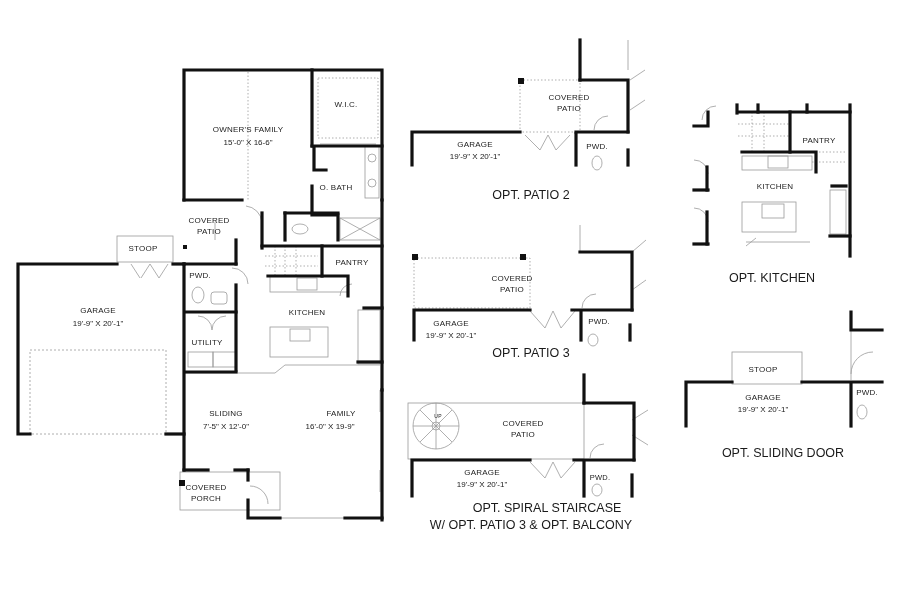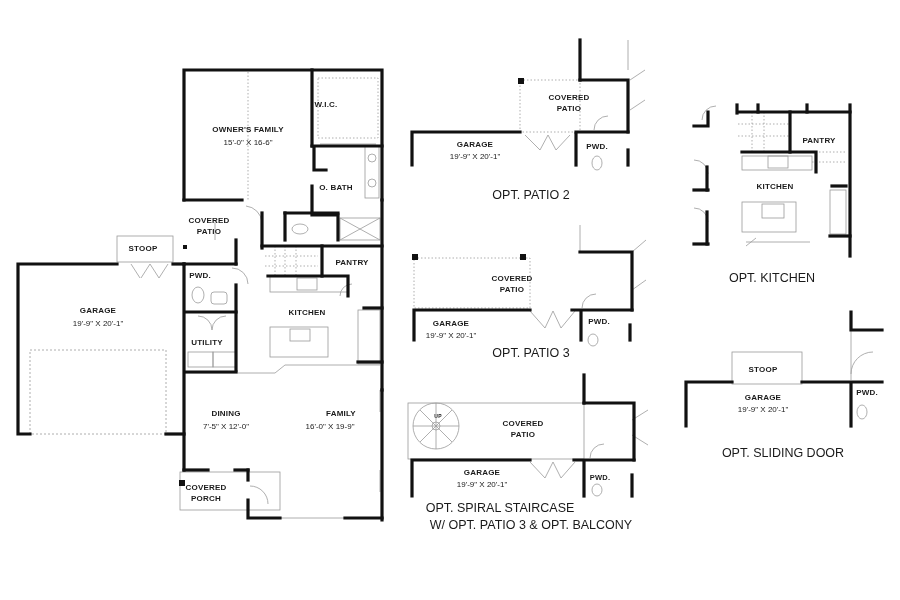--- a/index.html
+++ b/index.html
@@ -1,18 +1,18 @@
 <!DOCTYPE html>
 <html><head>
 <meta charset="utf-8">
 <style>
   html, body { margin:0; padding:0; background:#ffffff; }
   body { width:900px; height:600px; position:relative; overflow:hidden; font-family:"Liberation Sans", sans-serif; }
   svg { position:absolute; left:0; top:0; }
-  .lbl { position:absolute; font-family:"Liberation Sans", sans-serif; font-weight:bold; font-size:8px; color:#1a1a1a; text-align:right; line-height:11px; white-space:nowrap; transform:translateX(-50%); letter-spacing:0.2px; }
+  .lbl { position:absolute; font-family:"Liberation Sans", sans-serif; font-weight:normal; font-size:8px; color:#1a1a1a; text-align:right; line-height:11px; white-space:nowrap; transform:translateX(-50%); letter-spacing:0.2px; }
   .dim { position:absolute; font-family:"Liberation Sans", sans-serif; font-size:8px; color:#1a1a1a; text-align:center; white-space:nowrap; transform:translateX(-50%); }
   .cap { position:absolute; font-family:"Liberation Sans", sans-serif; font-size:12.5px; color:#1a1a1a; text-align:left; white-space:nowrap; transform:translateX(-50%); line-height:17px; }
 </style>
 </head>
 <body>
 
 <svg width="900" height="600" viewBox="0 0 900 600">
   <g fill="none" stroke="#9a9a9a" stroke-width="0.8">
 
     <rect x="117" y="236" width="56" height="26"></rect>
@@ -206,32 +206,32 @@
     <rect x="179" y="480" width="6" height="6"></rect>
     <rect x="518" y="78" width="6" height="6"></rect>
     <rect x="412" y="254" width="6" height="6"></rect>
     <rect x="520" y="254" width="6" height="6"></rect>
     <rect x="183" y="245" width="4" height="4"></rect>
   </g>
 </svg>
 
 <div class="lbl" style="left:248px;top:124px">OWNER'S FAMILY</div>
 <div class="dim" style="left:248px;top:138px">15'-0" X 16-6"</div>
-<div class="lbl" style="left:326px;top:99px">W.I.C.</div>
+<div class="lbl" style="left:346px;top:99px">W.I.C.</div>
 <div class="lbl" style="left:336px;top:182px">O. BATH</div>
 <div class="lbl" style="left:209px;top:215px">COVERED</div>
 <div class="lbl" style="left:209px;top:226px">PATIO</div>
 <div class="lbl" style="left:143px;top:243px">STOOP</div>
 <div class="lbl" style="left:200px;top:270px">PWD.</div>
 <div class="lbl" style="left:352px;top:257px">PANTRY</div>
 <div class="lbl" style="left:98px;top:305px">GARAGE</div>
 <div class="dim" style="left:98px;top:319px">19'-9" X 20'-1"</div>
 <div class="lbl" style="left:307px;top:307px">KITCHEN</div>
 <div class="lbl" style="left:207px;top:337px">UTILITY</div>
-<div class="lbl" style="left:226px;top:408px">DINING</div>
+<div class="lbl" style="left:226px;top:408px">SLIDING</div>
 <div class="dim" style="left:226px;top:422px">7'-5" X 12'-0"</div>
 <div class="lbl" style="left:341px;top:408px">FAMILY</div>
 <div class="dim" style="left:330px;top:422px">16'-0" X 19-9"</div>
 <div class="lbl" style="left:206px;top:482px">COVERED</div>
 <div class="lbl" style="left:206px;top:493px">PORCH</div>
 
 <div class="lbl" style="left:569px;top:92px">COVERED</div>
 <div class="lbl" style="left:569px;top:103px">PATIO</div>
 <div class="lbl" style="left:475px;top:139px">GARAGE</div>
 <div class="dim" style="left:475px;top:152px">19'-9" X 20'-1"</div>
@@ -244,21 +244,21 @@
 <div class="dim" style="left:451px;top:331px">19'-9" X 20'-1"</div>
 <div class="lbl" style="left:599px;top:316px">PWD.</div>
 <div class="cap" style="left:531px;top:345px">OPT. PATIO 3</div>
 
 <div class="lbl" style="left:523px;top:418px">COVERED</div>
 <div class="lbl" style="left:523px;top:429px">PATIO</div>
 <div class="lbl" style="left:482px;top:467px">GARAGE</div>
 <div class="dim" style="left:482px;top:480px">19'-9" X 20'-1"</div>
 <div class="lbl" style="left:600px;top:472px;font-size:7.5px">PWD.</div>
 <div class="lbl" style="left:438px;top:411px;font-size:5px">UP</div>
-<div class="cap" style="left:500px;top:500px">OPT. SPIRAL STAIRCASE</div>
+<div class="cap" style="left:547px;top:500px">OPT. SPIRAL STAIRCASE</div>
 <div class="cap" style="left:531px;top:517px">W/ OPT. PATIO 3 &amp; OPT. BALCONY</div>
 
 <div class="lbl" style="left:819px;top:135px">PANTRY</div>
 <div class="lbl" style="left:775px;top:181px">KITCHEN</div>
 <div class="cap" style="left:772px;top:270px">OPT. KITCHEN</div>
 
 <div class="lbl" style="left:763px;top:364px">STOOP</div>
 <div class="lbl" style="left:763px;top:392px">GARAGE</div>
 <div class="dim" style="left:763px;top:405px">19'-9" X 20'-1"</div>
 <div class="lbl" style="left:867px;top:387px">PWD.</div>

